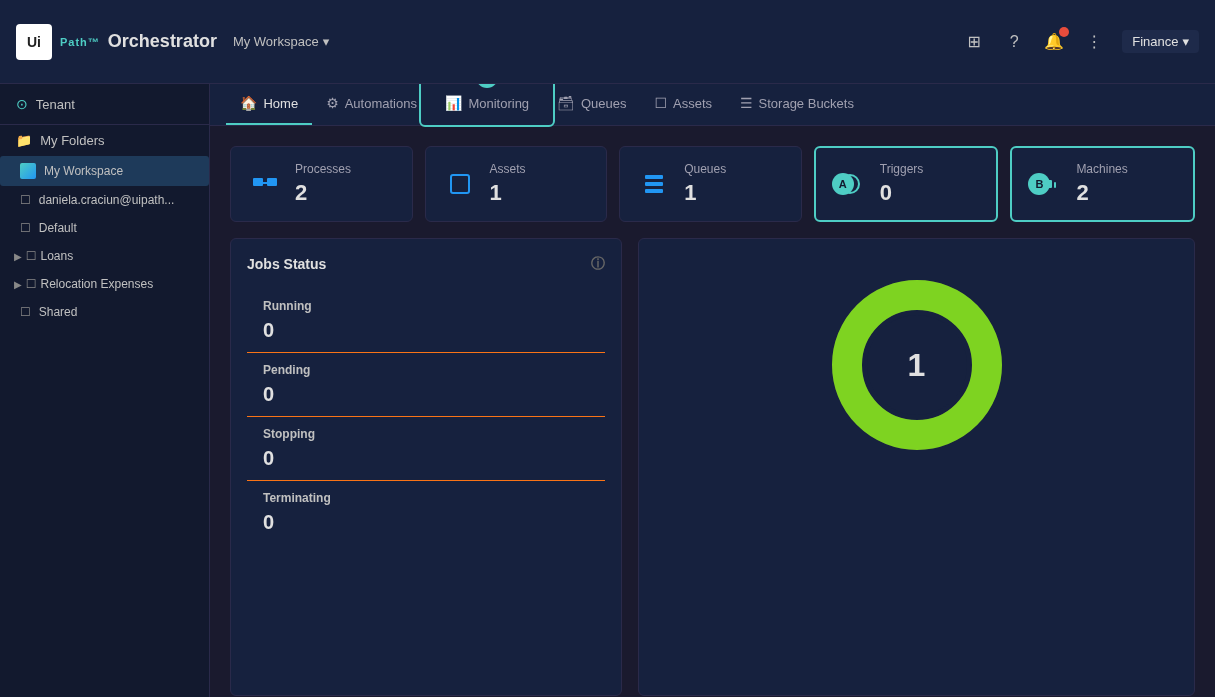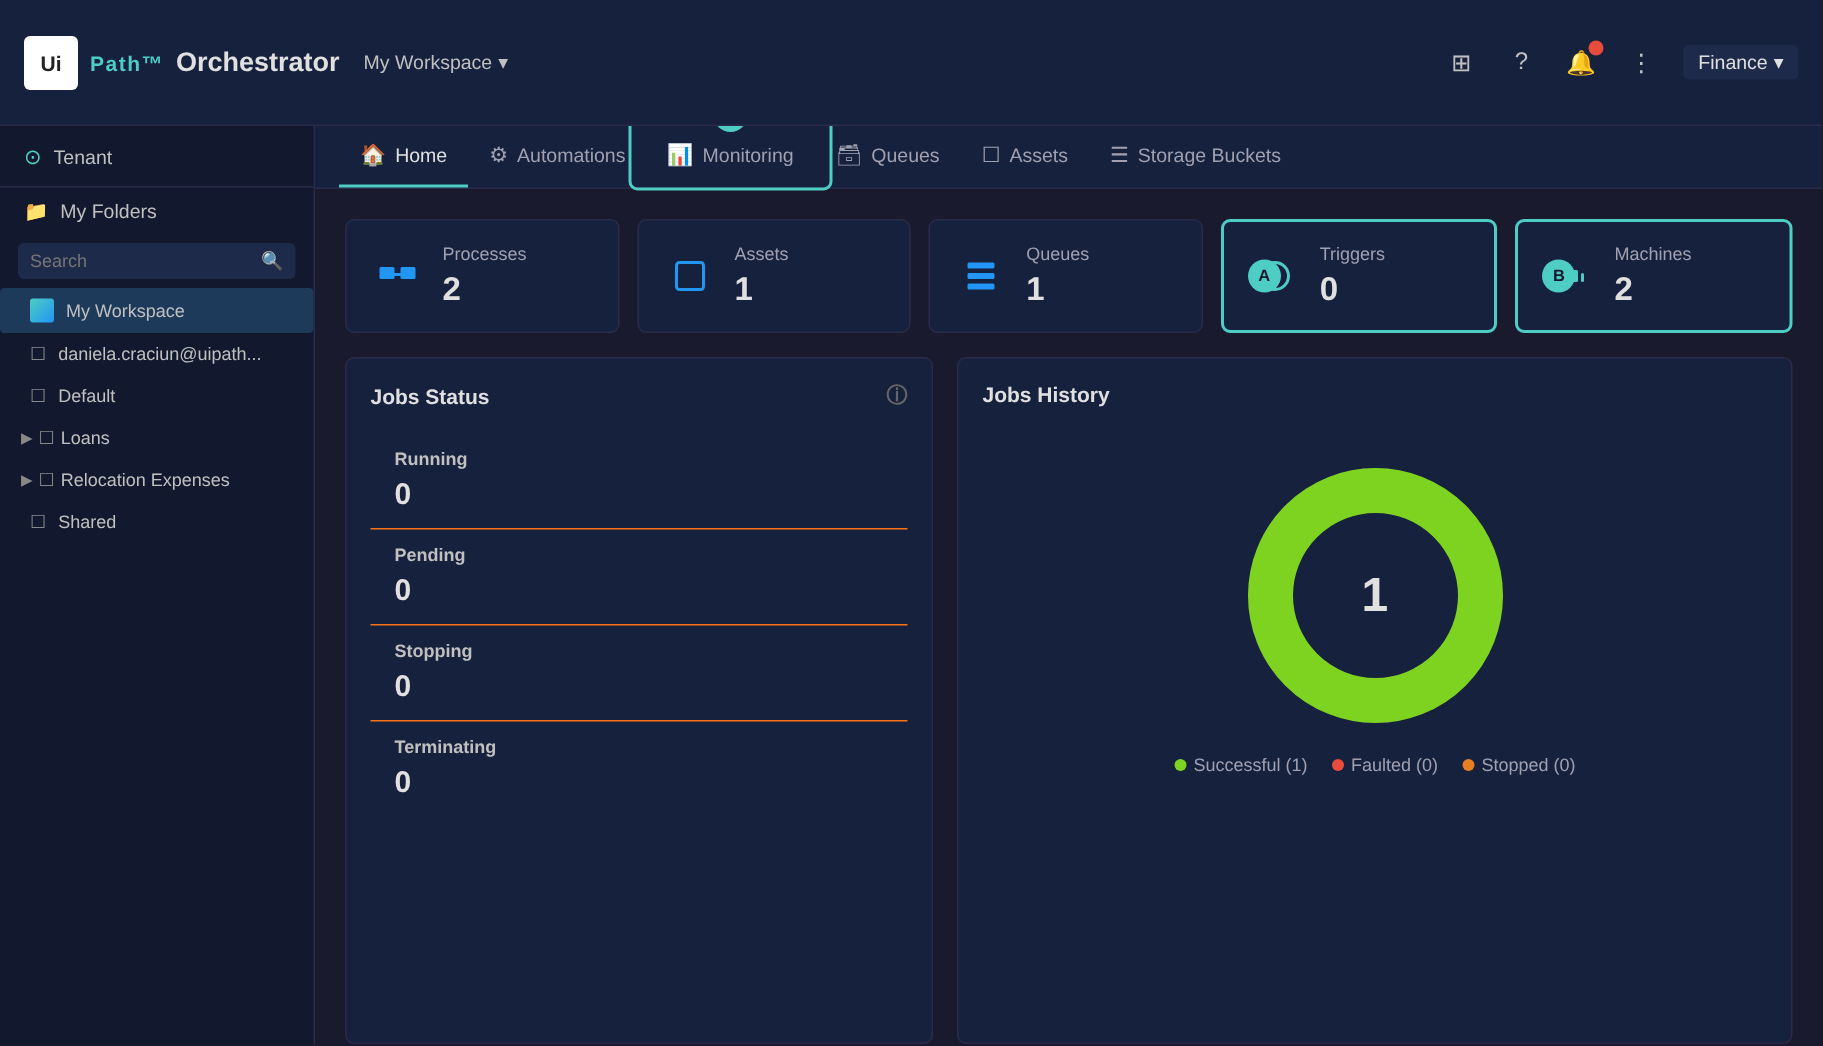--- a/index.html
+++ b/index.html
@@ -98,21 +98,21 @@
     .c-badge { position: absolute; top: -18px; left: 50%; transform: translateX(-50%); width: 22px; height: 22px; background: #4ecdc4; border-radius: 50%; display: flex; align-items: center; justify-content: center; font-size: 11px; font-weight: 700; color: #12192e; }
   </style>
 </head>
 <body>
 
 <div class="header">
   <div class="logo-area">
     <div class="logo-box">
       <span class="logo-text">Ui</span>
     </div>
-    <span style="font-size:14px;color:#4ecdc4;font-weight:700;letter-spacing:1px;text-align:center;">Path™</span>
+    <span style="font-size:11px;color:#4ecdc4;font-weight:700;letter-spacing:1px;text-align:center;">Path™</span>
     <span class="logo-brand">Orchestrator</span>
   </div>
   <div class="workspace-selector">
     <span>My Workspace</span>
     <span>▾</span>
   </div>
   <div class="header-spacer"></div>
   <div class="header-icons">
     <div class="header-icon">⊞</div>
     <div class="header-icon">?</div>
@@ -131,24 +131,20 @@
 <div class="main-layout">
 
   <div class="sidebar">
     <div class="sidebar-tenant">
       <span style="color:#4ecdc4;font-size:14px;">⊙</span>
       <span>Tenant</span>
     </div>
     <div class="sidebar-folders">
       <span class="folder-icon">📁</span>
       <span>My Folders</span>
-    </div>
-    <div class="search-box">
-      <input class="search-input" type="text" placeholder="Search" style="">
-      <span class="search-icon">🔍</span>
     </div>
 
     <div class="sidebar-item active" style="padding-left:20px;">
       <span class="ws-icon"></span>
       <span class="sidebar-item-label">My Workspace</span>
     </div>
 
     <div class="sidebar-item" style="padding-left:20px;">
       <span style="font-size:12px;color:#888;">☐</span>
       <span class="sidebar-item-label">daniela.craciun@uipath...</span>
@@ -310,47 +306,30 @@
             <span class="job-status-label">Stopping</span>
             <span class="job-status-value">0</span>
           </div>
           <div class="job-row">
             <span class="job-status-label">Terminating</span>
             <span class="job-status-value">0</span>
           </div>
         </div>
 
         <div class="panel panel-right">
-          <div class="panel-title">
-            <span>Jobs History</span>
-          </div>
           <div class="donut-area">
             <div class="donut-wrapper">
               <svg width="180" height="180" viewBox="0 0 180 180">
 
                 <circle cx="90" cy="90" r="70" fill="none" stroke="#2a2a4a" stroke-width="30"></circle>
 
                 <circle cx="90" cy="90" r="70" fill="none" stroke="#7ed321" stroke-width="30" stroke-dasharray="439.82 0" stroke-dashoffset="110" transform="rotate(-90 90 90)"></circle>
                 <circle cx="90" cy="90" r="50" fill="#16213e"></circle>
               </svg>
               <div class="donut-center-text">1</div>
             </div>
-            <div class="donut-legend">
-              <div class="legend-item">
-                <div class="legend-dot dot-green"></div>
-                <span>Successful (1)</span>
-              </div>
-              <div class="legend-item">
-                <div class="legend-dot dot-orange"></div>
-                <span>Faulted (0)</span>
-              </div>
-              <div class="legend-item">
-                <div class="legend-dot dot-red"></div>
-                <span>Stopped (0)</span>
-              </div>
-            </div>
           </div>
         </div>
 
       </div>
     </div>
   </div>
 </div>
 
 </body></html>

